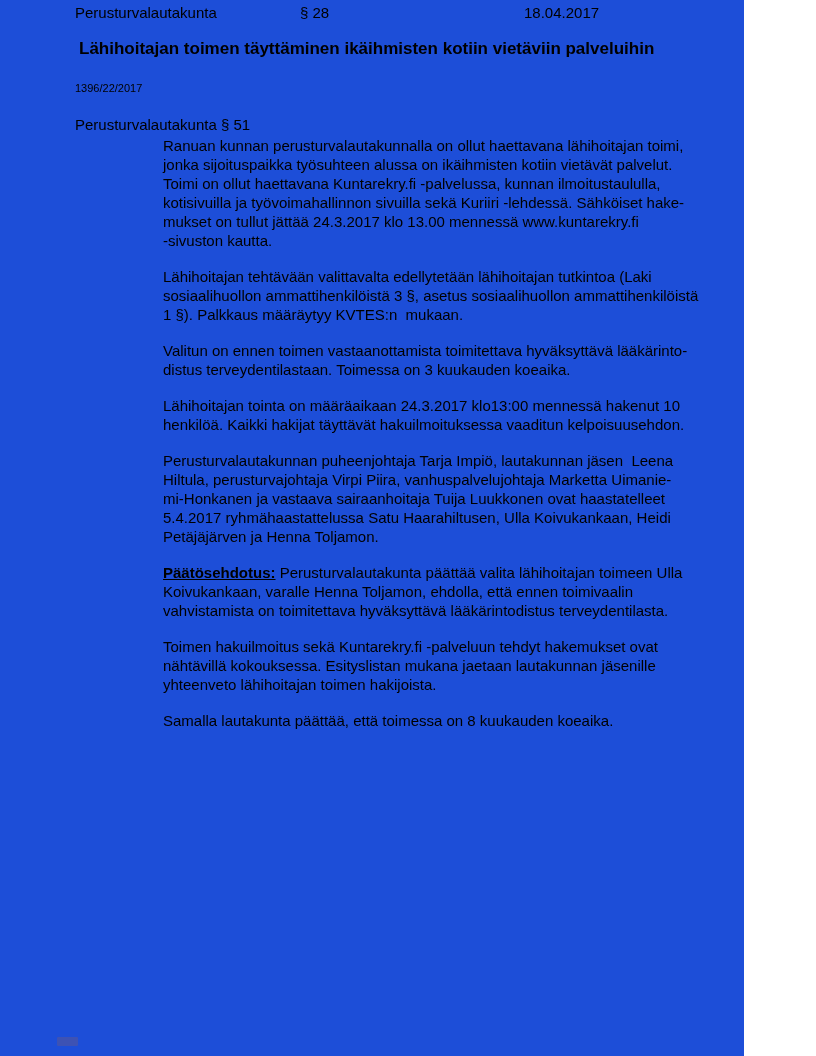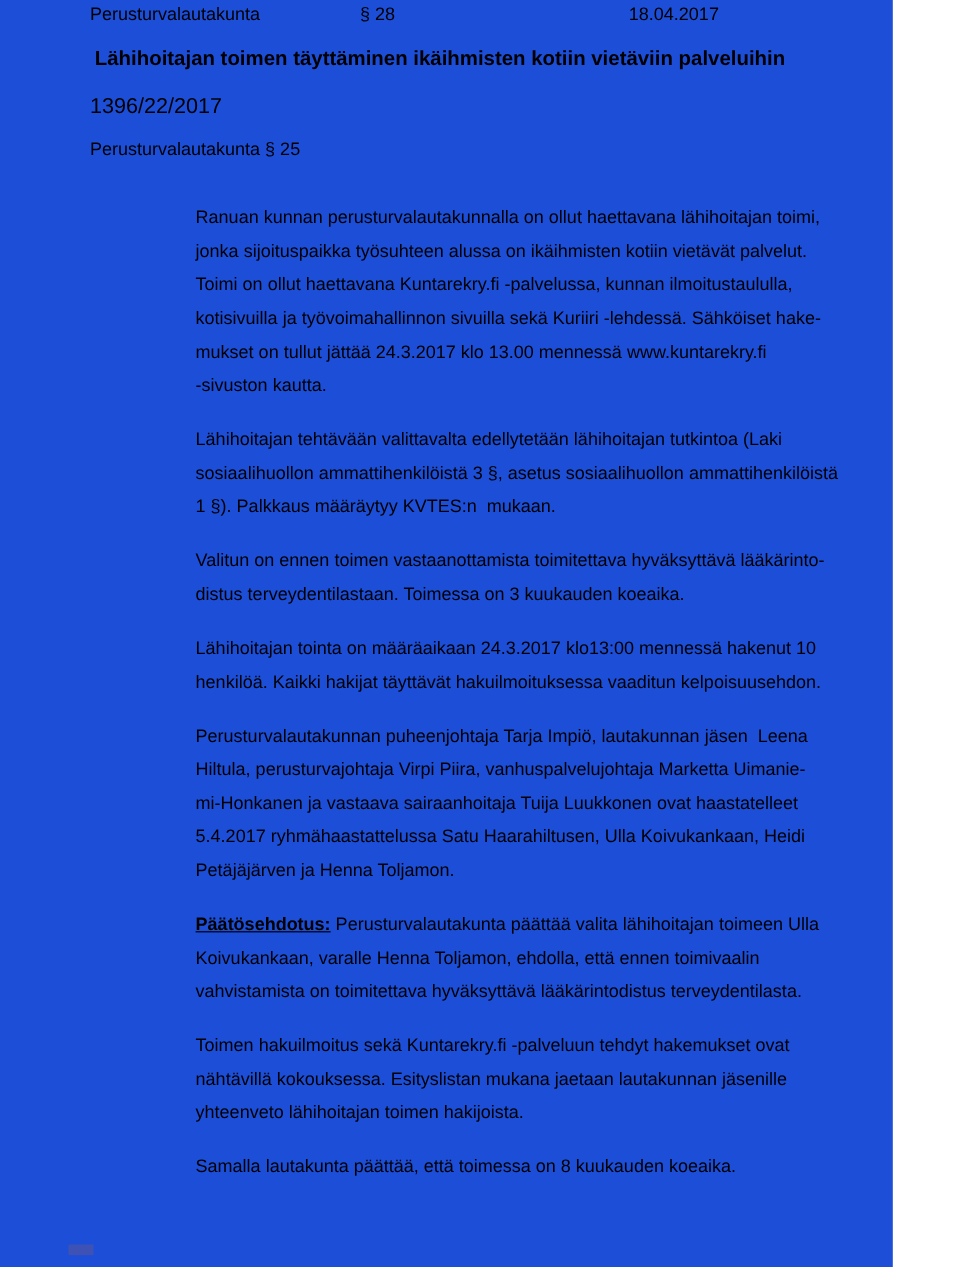--- a/index.html
+++ b/index.html
@@ -34,37 +34,37 @@
     margin: 4px;
     font-size: 17px;
     font-weight: bold;
     line-height: 21px;
     white-space: nowrap;
   }
   .casenum {
     position: absolute;
     left: 75px;
     top: 79px;
-    font-size: 18px;
+    font-size: 11px;
     line-height: 19px;
   }
   .subheader {
     position: absolute;
     left: 75px;
     top: 115px;
     font-size: 15px;
     line-height: 19px;
   }
   .body {
     position: absolute;
     left: 163px;
-    top: 168px;
+    top: 136px;
     width: 640px;
     font-size: 15px;
-    line-height: 28px;
+    line-height: 19px;
   }
   .body p {
     margin: 0 0 17px 0;
     white-space: pre-wrap;
   }
   .label {
     font-weight: bold;
     text-decoration: underline;
   }
   .footer-mark {
@@ -82,21 +82,21 @@
 <div class="page" style="color: rgb(0, 0, 0);">
 
   <span class="h-committee">Perusturvalautakunta</span>
   <span class="h-section">§ 28</span>
   <span class="h-date">18.04.2017</span>
 
   <h1 class="title">Lähihoitajan toimen täyttäminen ikäihmisten kotiin vietäviin palveluihin</h1>
 
   <div class="casenum">1396/22/2017</div>
 
-  <div class="subheader">Perusturvalautakunta § 25</div>
+  <div class="subheader">Perusturvalautakunta § 51</div>
 
   <div class="body">
     <p>Ranuan kunnan perusturvalautakunnalla on ollut haettavana lähihoitajan toimi,
 jonka sijoituspaikka työsuhteen alussa on ikäihmisten kotiin vietävät palvelut.
 Toimi on ollut haettavana Kuntarekry.fi -palvelussa, kunnan ilmoitustaululla,
 kotisivuilla ja työvoimahallinnon sivuilla sekä Kuriiri -lehdessä. Sähköiset hake-
 mukset on tullut jättää 24.3.2017 klo 13.00 mennessä www.kuntarekry.fi
 -sivuston kautta.</p>
     <p>Lähihoitajan tehtävään valittavalta edellytetään lähihoitajan tutkintoa (Laki
 sosiaalihuollon ammattihenkilöistä 3 §, asetus sosiaalihuollon ammattihenkilöistä

